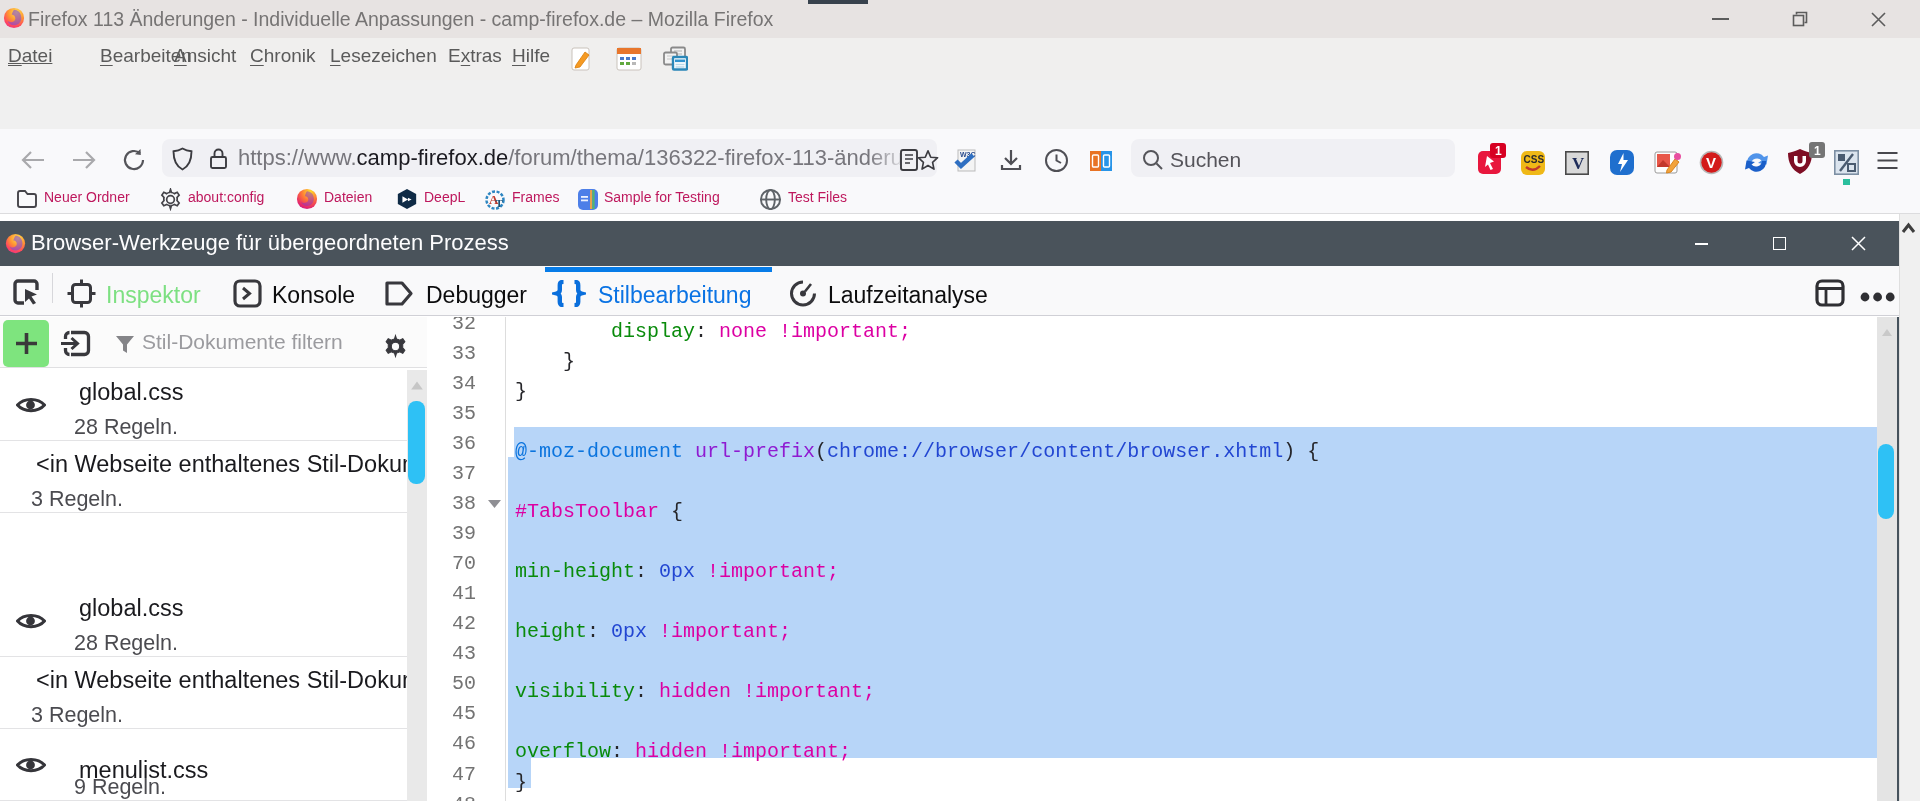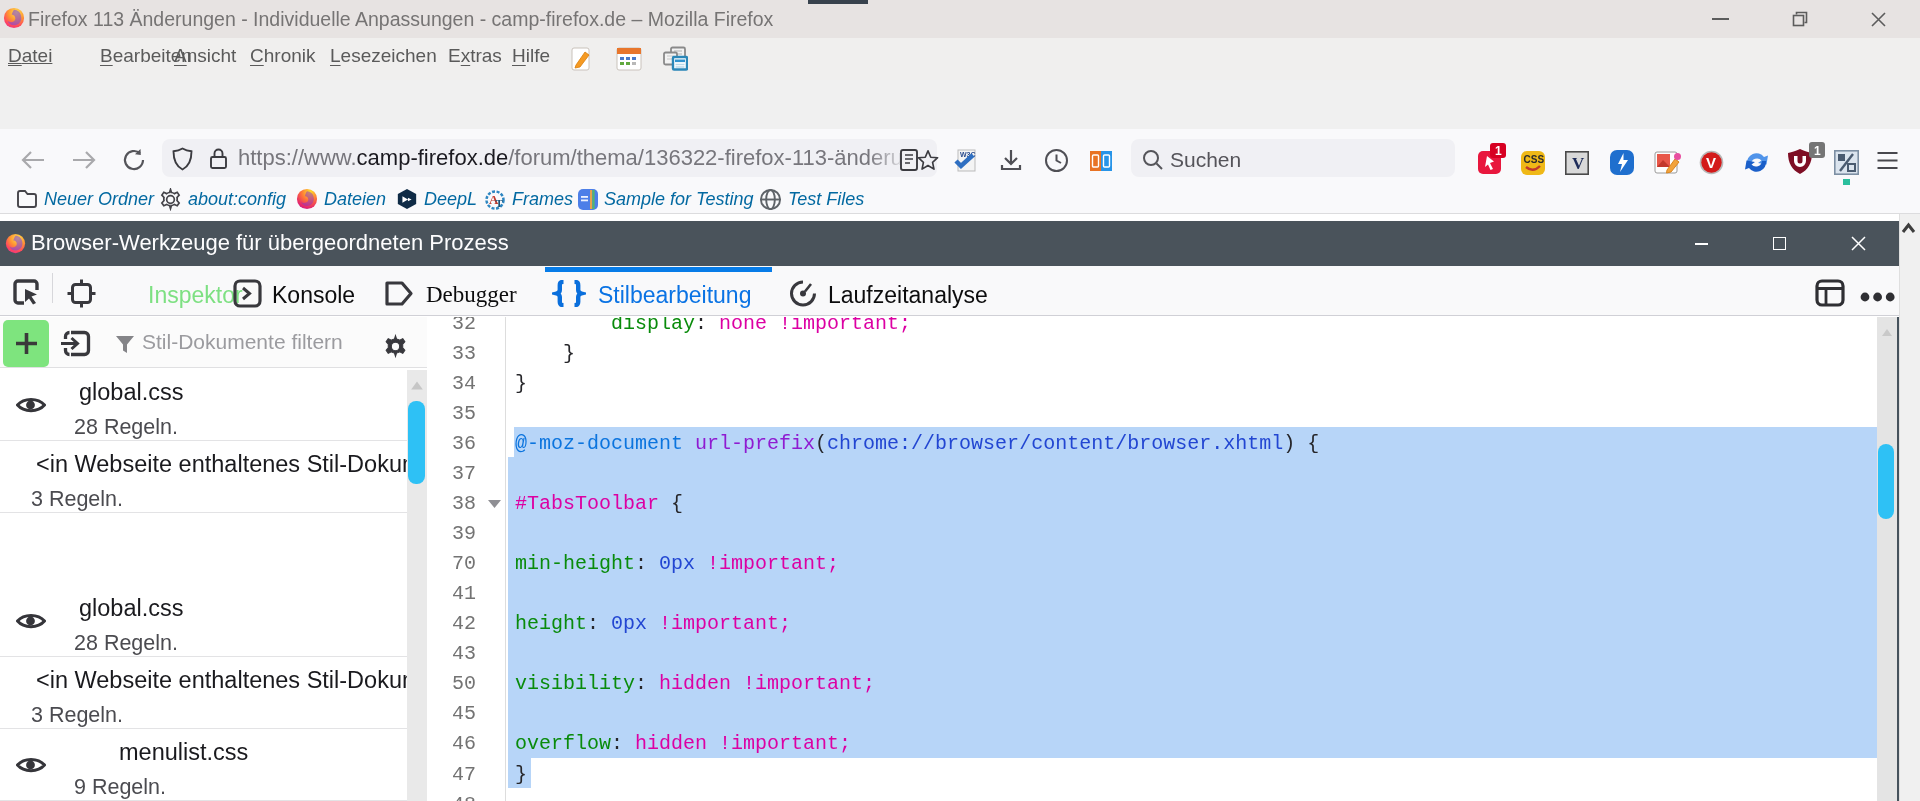--- a/index.html
+++ b/index.html
@@ -12,21 +12,21 @@
   #titletext { left:28px; top:8px; font-size:19.5px; color:#767474; }
   #tabstrip-frag { left:808px; top:0; width:60px; height:4px; background:#38424d; }
   #menubar { left:0; top:38px; width:1920px; height:42px; background:#f0efee; }
   .menuitem { position:absolute; top:45px; font-size:19px; color:#5a5a5a; }
   .menuitem u { text-decoration-thickness:1px; text-underline-offset:3px; }
   #gap80 { left:0; top:80px; width:1920px; height:49px; background:#f0f0f0; }
   #navbar { left:0; top:129px; width:1920px; height:59px; background:#f9f9fb; }
   #urlbar { left:162px; top:139px; width:775px; height:38px; background:#f0f0f4; border-radius:8px; }
   #searchbar { left:1131px; top:139px; width:324px; height:38px; background:#f0f0f4; border-radius:8px; }
   #bookmarks { left:0; top:188px; width:1920px; height:26px; background:#f9f9fb; border-bottom:1px solid #dcdcde; }
-  .bm { position:absolute; top:189px; font-size:18px; color:#0369a1;font-style:italic; }
+  .bm { position:absolute; top:189px; font-size:14px; color:#be185d; }
 
   
   #devtools { left:0; top:221px; width:1899px; height:580px; background:#fff; }
   #dt-titlebar { left:0; top:0; width:1899px; height:45px; background:#4a535b; }
   #dt-title { left:31px; top:9px; font-size:22px; color:#fdfdfe; }
   #dt-toolbar { left:0; top:45px; width:1899px; height:50px; background:#f9f9fa; border-bottom:1.5px solid #d0d0d6; }
   .dtab { position:absolute; top:61px; font-size:23px; color:#0c0c0d; }
   #activebar { left:545px; top:46px; width:227px; height:5px; background:#077ce8; }
 
   
@@ -34,21 +34,21 @@
   #lp-toolbar { left:0; top:0; width:427px; height:51px; background:#fbfbfb; border-bottom:1px solid #e0e0e2; }
   #plusbtn { left:3px; top:3px; width:46px; height:47px; background:#7ee47e; border-radius:5px; }
   .lname { position:absolute; font-size:23.5px; color:#1a1a1e; }
   .lcount { position:absolute; font-size:21.5px; color:#4b4b50; }
   .lsep { position:absolute; left:0; width:408px; height:1px; background:#e3e3e5; }
 
   
   #editor { left:427px; top:95.5px; width:1717px; height:485px; background:#fff; overflow:hidden;padding-left:24px; }
   #gutter { left:0; top:0; width:79px; height:485px; background:#fff; border-right:1px solid #ddd; }
   .lnum { position:absolute; left:0; width:49px; text-align:right; font-size:20px; font-family:"Liberation Mono",monospace; color:#737373; }
-  .codeline { position:absolute; left:88px; font-size:20px; font-family:"Liberation Mono",monospace; color:#0c0c0d; white-space:pre; }
+  .codeline { position:absolute; left:88px; font-size:20px; font-family:"Liberation Mono",monospace; color:#0c0c0d; white-space:pre;margin-top:8px; }
   .sel { position:absolute; background:#b7d5f8; }
   .grn { color:#098b0b; } .mag { color:#dc00a3; } .blu { color:#0b74de; }
   .pur { color:#8f1bd1; } .url { color:#2246d2; } .blk { color:#26262a; }
 
   
   #rstrip { left:1899px; top:214px; width:21px; height:587px; background:#f0f0f0; border-left:1px solid #dfdfdf; }
 </style>
 </head>
 <body>
 <div id="stage">
@@ -296,32 +296,32 @@
     <svg class="abs" style="left:12px; top:57px;" width="30" height="30" viewBox="0 0 30 30">
         <path d="M26 13 V7 a3 3 0 0 0 -3-3 H7 a3 3 0 0 0 -3 3 v16 a3 3 0 0 0 3 3 h6" fill="none" stroke="#38383d" stroke-width="3.4" transform="translate(-1,-1)"></path>
         <path d="M14 12 L26 17.5 L20.5 19.5 L25 26 L22 27.5 L18 21.5 L14 25 Z" fill="#38383d" transform="translate(-1,-1)"></path>
       </svg>
     <div class="abs" style="left:52px; top:52px; width:1px; height:30px; background:#d7d7db;"></div>
 
     <svg class="abs" style="left:67px; top:58px;" width="29" height="29" viewBox="0 0 29 29">
         <rect x="5.5" y="5.5" width="18" height="18" rx="3" fill="none" stroke="#38383d" stroke-width="3"></rect>
         <path d="M14.5 0.5 V6 M14.5 23 V28.5 M0.5 14.5 H6 M23 14.5 H28.5" stroke="#38383d" stroke-width="3"></path>
       </svg>
-    <div class="dtab" style="left:106px; color:#7de082;margin-left:42px;">Inspektor</div>
+    <div class="dtab" style="left:106px; color:#7de082;">Inspektor</div>
 
     <svg class="abs" style="left:233px; top:58px;" width="29" height="29" viewBox="0 0 29 29">
         <rect x="2" y="2" width="25" height="25" rx="5" fill="none" stroke="#38383d" stroke-width="3.2"></rect>
         <path d="M10 9 L16.5 14.5 L10 20" fill="none" stroke="#38383d" stroke-width="3"></path>
       </svg>
     <div class="dtab" style="left:272px;">Konsole</div>
 
     <svg class="abs" style="left:384px; top:59px;" width="30" height="27" viewBox="0 0 30 27">
         <path d="M3 3 H18 L27 13.5 L18 24 H3 Z" fill="none" stroke="#38383d" stroke-width="3.2" stroke-linejoin="round"></path>
       </svg>
-    <div class="dtab" style="left:426px;font-family:Liberation Serif, serif;">Debugger</div>
+    <div class="dtab" style="left:426px;">Debugger</div>
 
     <svg class="abs" style="left:552px; top:59px;" width="34" height="27" viewBox="0 0 34 27">
         <path d="M11.5 1.8 C8.2 1.8 7.8 3 7.8 5.2 V10 C7.8 12.2 6.4 13 4.6 13.5 C6.4 14 7.8 14.8 7.8 17 V21.8 C7.8 24 8.2 25.2 11.5 25.2" fill="none" stroke="#0a6fdc" stroke-width="4.4"></path>
         <path d="M22.5 1.8 C25.8 1.8 26.2 3 26.2 5.2 V10 C26.2 12.2 27.6 13 29.4 13.5 C27.6 14 26.2 14.8 26.2 17 V21.8 C26.2 24 25.8 25.2 22.5 25.2" fill="none" stroke="#0a6fdc" stroke-width="4.4"></path>
       </svg>
     <div class="dtab" style="left:598px; color:#0a73e4;">Stilbearbeitung</div>
 
     <svg class="abs" style="left:788px; top:57px;" width="30" height="30" viewBox="0 0 30 30">
         <path d="M15 4 a11.5 11.5 0 1 0 11.5 11.5" fill="none" stroke="#38383d" stroke-width="3"></path>
         <circle cx="15" cy="15.5" r="3" fill="#38383d"></circle>
@@ -384,21 +384,21 @@
           <div class="abs" style="left:0;top:288px;width:408px;height:72px;overflow:hidden;">
             <div class="lname" style="left:36px; top:10px; white-space:nowrap;">&lt;in Webseite enthaltenes Stil-Dokument&gt;</div>
             <div class="lcount" style="left:31px; top:46px;">3 Regeln.</div>
             <div class="lsep" style="top:71px;"></div>
           </div>
           <div class="abs" style="left:0;top:360px;width:408px;height:72px;overflow:hidden;">
             <svg class="abs" style="left:16px;top:26px" width="30" height="20" viewBox="0 0 30 20">
               <path d="M1.5 10 C 8 2.5, 22 2.5, 28.5 10 C 22 17.5, 8 17.5, 1.5 10 Z" fill="none" stroke="#35353a" stroke-width="3"></path>
               <circle cx="14.5" cy="10" r="4.4" fill="#35353a"></circle>
             </svg>
-            <div class="lname" style="left:79px; top:10px; white-space:nowrap;margin-left:40px;">menulist.css</div>
+            <div class="lname" style="left:79px; top:28px; white-space:nowrap;">menulist.css</div>
             <div class="lcount" style="left:74px; top:46px;">9 Regeln.</div>
             <div class="lsep" style="top:71px;"></div>
           </div>
         </div>
 
       <div class="abs" style="left:407px; top:53px; width:20px; height:432px; background:#e9e9e9;"></div>
       <svg class="abs" style="left:410px; top:63px;" width="14" height="11" viewBox="0 0 12 9">
           <path d="M6 1 L11 8 H1 Z" fill="#c6c6c6"></path>
         </svg>
       <div class="abs" style="left:408px; top:84px; width:17px; height:83px; background:#2ec1f5; border-radius:8px;"></div>

